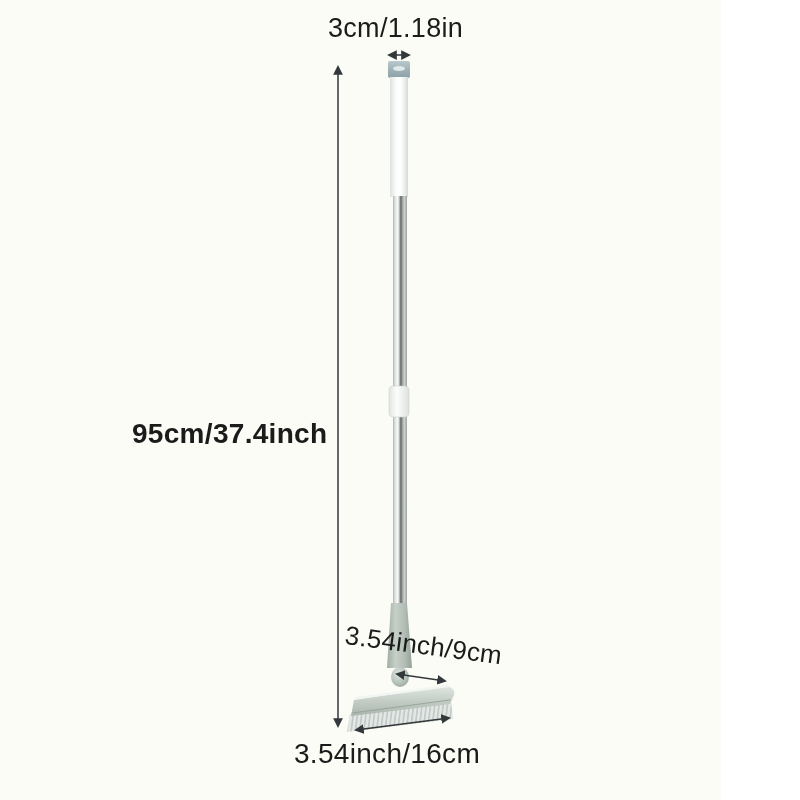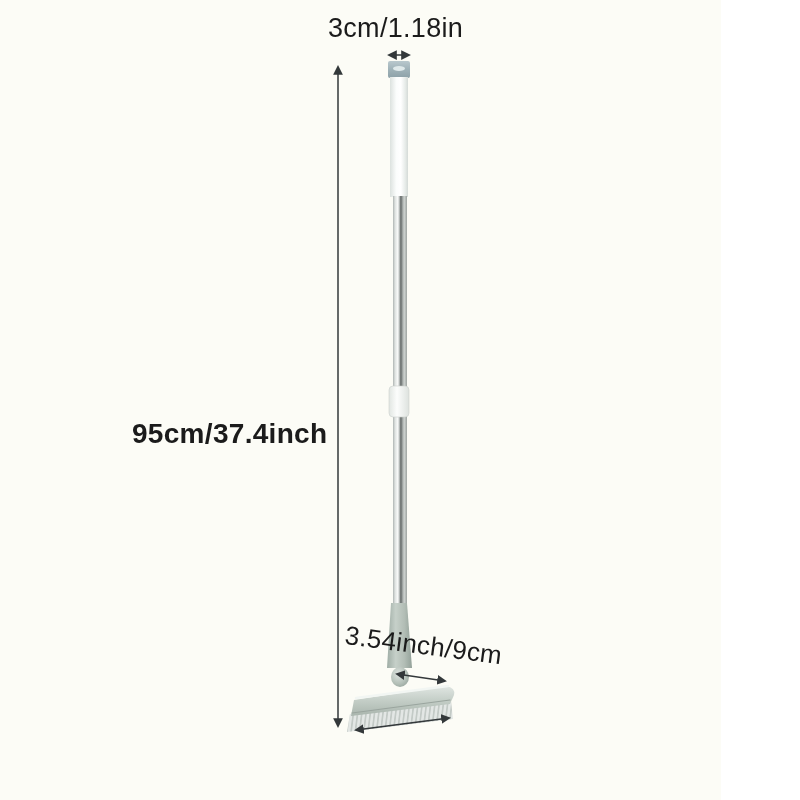--- a/index.html
+++ b/index.html
@@ -110,14 +110,15 @@
       <line x1="389" y1="55" x2="409" y2="55" marker-start="url(#arrowHead)" marker-end="url(#arrowHead)"></line>
       <line x1="338" y1="67" x2="338" y2="726" marker-start="url(#arrowHead)" marker-end="url(#arrowHead)"></line>
       <line x1="397" y1="674" x2="445" y2="681" marker-start="url(#arrowHead)" marker-end="url(#arrowHead)"></line>
       <line x1="356" y1="730" x2="449" y2="718" marker-start="url(#arrowHead)" marker-end="url(#arrowHead)"></line>
     </g>
   </svg>
 
   <div class="dim-label top">3cm/1.18in</div>
   <div class="dim-label left">95cm/37.4inch</div>
   <div class="dim-label middle">3.54inch/9cm</div>
+  <div class="dim-label bottom">3.54inch/16cm</div>
 
 </div>
 
 </body></html>

